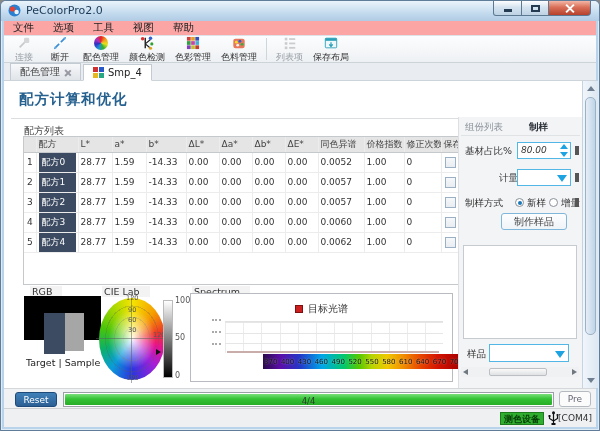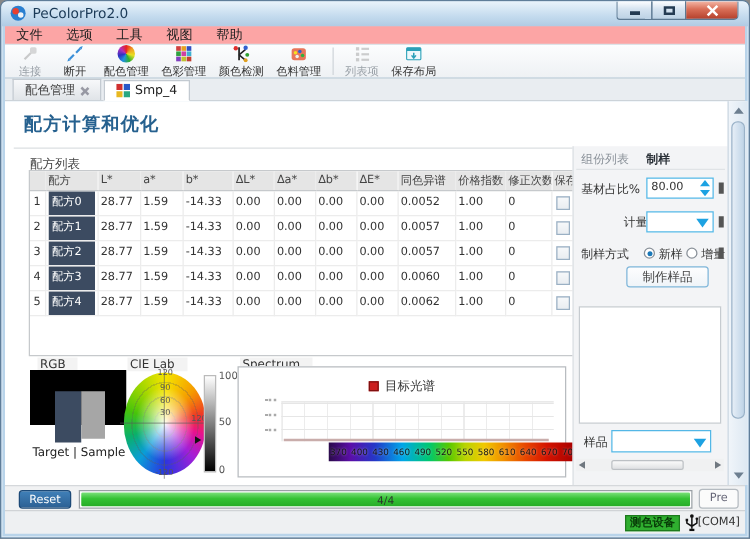--- a/index.html
+++ b/index.html
@@ -137,25 +137,25 @@
     display:flex; align-items:center; justify-content:space-between; padding:0 1px;
     background:linear-gradient(to right,#2a0a4a,#5b0ea8 8%,#2438c8 17%,#00a6e8 27%,#00c86e 37%,
       #56c800 44%,#b8d400 50%,#f0c800 57%,#f09000 64%,#e84800 72%,#d41400 80%,#a80000 90%,#600000);margin-left:38px; }
   .wl { font-size:7px; color:#151515; text-shadow:0 0 2px rgba(255,255,255,.5); }
 
   
   .rpanel { position:absolute; left:454px; top:36px; width:124px; height:271px;
     background:#f3f4f6; border-left:1px solid #dcdfe3; font-size:9.5px; color:#333; }
   .rtab { position:absolute; top:4px; }
   .rtab.dim { color:#8a9199; }
-  .rtab.on { font-weight:bold; color:#2b3138; }
+  .rtab.on { font-weight:bold; color:#2b3138;margin-left:12px; }
   .rtabs-line { position:absolute; top:18px; left:2px; right:2px; height:1px; background:#e0e3e6; }
   .rlabel { position:absolute; left:6px; }
   .rctl { position:absolute; background:#fff; border:1px solid #53b7e6; height:17px; }
-  .rval { position:absolute; left:3px; top:2px; font-size:9px; color:#333; }
+  .rval { position:absolute; left:3px; top:2px; font-size:9px; color:#333;font-style:italic; }
   .spin { position:absolute; right:1px; top:1px; width:11px; height:13px;
     display:flex; flex-direction:column; justify-content:space-between; align-items:center; }
   .tri-up { width:0; height:0; border-left:4px solid transparent; border-right:4px solid transparent;
     border-bottom:5px solid #1da2e2; }
   .tri-dn { width:0; height:0; border-left:4px solid transparent; border-right:4px solid transparent;
     border-top:5px solid #1da2e2; }
   .combo-arrow { position:absolute; right:3px; top:5px; width:0; height:0;
     border-left:5px solid transparent; border-right:5px solid transparent; border-top:7px solid #1da2e2; }
   .radio { position:absolute; width:9px; height:9px; border:1px solid #8a9199; border-radius:50%; background:#fff; }
   .radio.sel::after { content:""; position:absolute; left:1.5px; top:1.5px; width:4px; height:4px;
@@ -263,46 +263,46 @@
         <span class="tlabel">断开</span>
     </div>
     <div class="tool">
       <span class="ticon">
           <span class="cwheel"></span>
         </span>
       <span class="tlabel">配色管理</span>
     </div>
     <div class="tool">
       <span class="ticon">
+        <svg width="14" height="14" viewBox="0 0 16 16">
+            <path d="M6 2v12" stroke="#222" stroke-width="1.6"></path>
+            <path d="M6 9l6-5M6 9l6 5" stroke="#222" stroke-width="1.4"></path>
+            <circle cx="3" cy="3" r="2" fill="#e03030"></circle>
+            <circle cx="12" cy="2.5" r="2" fill="#3060d0"></circle>
+            <circle cx="13.5" cy="9" r="1.8" fill="#30a030"></circle>
+            <circle cx="12" cy="14" r="1.8" fill="#e0a020"></circle>
+          </svg>
+      </span>
+        <span class="tlabel">颜色检测</span>
+    </div>
+    <div class="tool">
+      <span class="ticon">
         <svg width="14" height="14" viewBox="0 0 15 15">
             <rect x="1" y="1" width="4" height="4" fill="#d04040"></rect>
             <rect x="5.5" y="1" width="4" height="4" fill="#e8a020"></rect>
             <rect x="10" y="1" width="4" height="4" fill="#3050c0"></rect>
             <rect x="1" y="5.5" width="4" height="4" fill="#30a040"></rect>
             <rect x="5.5" y="5.5" width="4" height="4" fill="#d040a0"></rect>
             <rect x="10" y="5.5" width="4" height="4" fill="#40b0d0"></rect>
             <rect x="1" y="10" width="4" height="4" fill="#8040c0"></rect>
             <rect x="5.5" y="10" width="4" height="4" fill="#c0c030"></rect>
             <rect x="10" y="10" width="4" height="4" fill="#c04030"></rect>
           </svg>
       </span>
         <span class="tlabel">色彩管理</span>
-    </div>
-    <div class="tool">
-      <span class="ticon">
-        <svg width="14" height="14" viewBox="0 0 16 16">
-            <path d="M6 2v12" stroke="#222" stroke-width="1.6"></path>
-            <path d="M6 9l6-5M6 9l6 5" stroke="#222" stroke-width="1.4"></path>
-            <circle cx="3" cy="3" r="2" fill="#e03030"></circle>
-            <circle cx="12" cy="2.5" r="2" fill="#3060d0"></circle>
-            <circle cx="13.5" cy="9" r="1.8" fill="#30a030"></circle>
-            <circle cx="12" cy="14" r="1.8" fill="#e0a020"></circle>
-          </svg>
-      </span>
-        <span class="tlabel">颜色检测</span>
     </div>
     <div class="tool">
       <span class="ticon">
         <svg width="14" height="14" viewBox="0 0 16 16">
             <rect x="1.5" y="3" width="13" height="11" rx="2.5" fill="#e8765a"></rect>
             <circle cx="5" cy="7" r="1.6" fill="#f5e020"></circle>
             <circle cx="9" cy="6" r="1.6" fill="#3060d0"></circle>
             <circle cx="11.5" cy="9.5" r="1.6" fill="#30b040"></circle>
             <circle cx="6.5" cy="10.5" r="1.6" fill="#f0f0f0"></circle>
           </svg>

